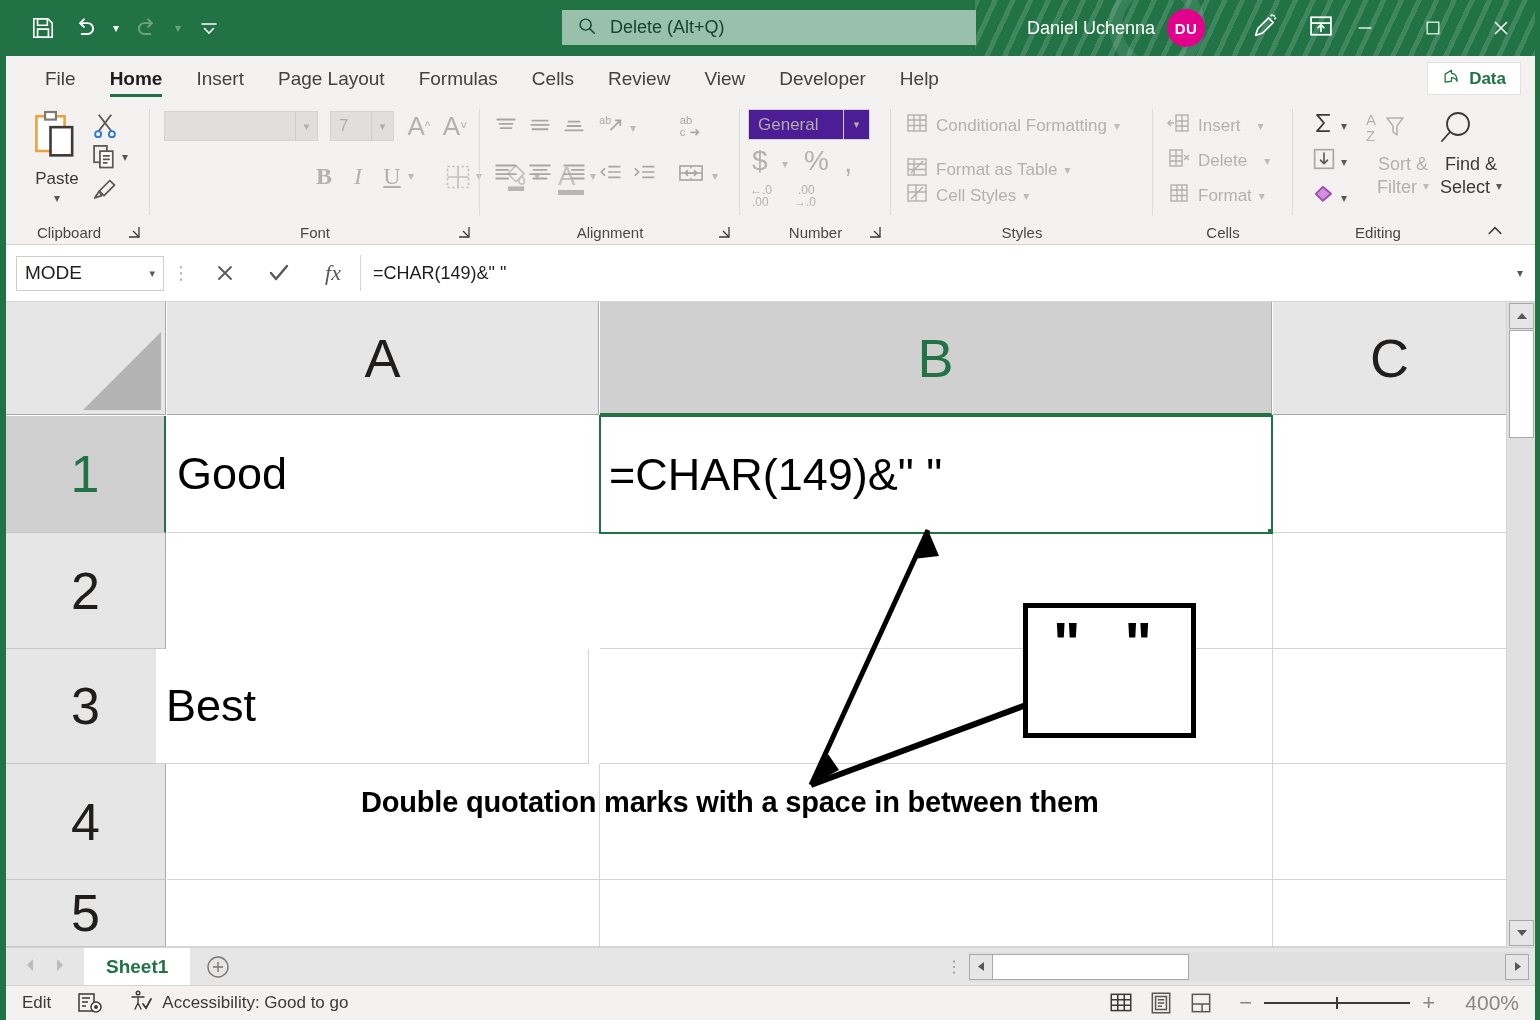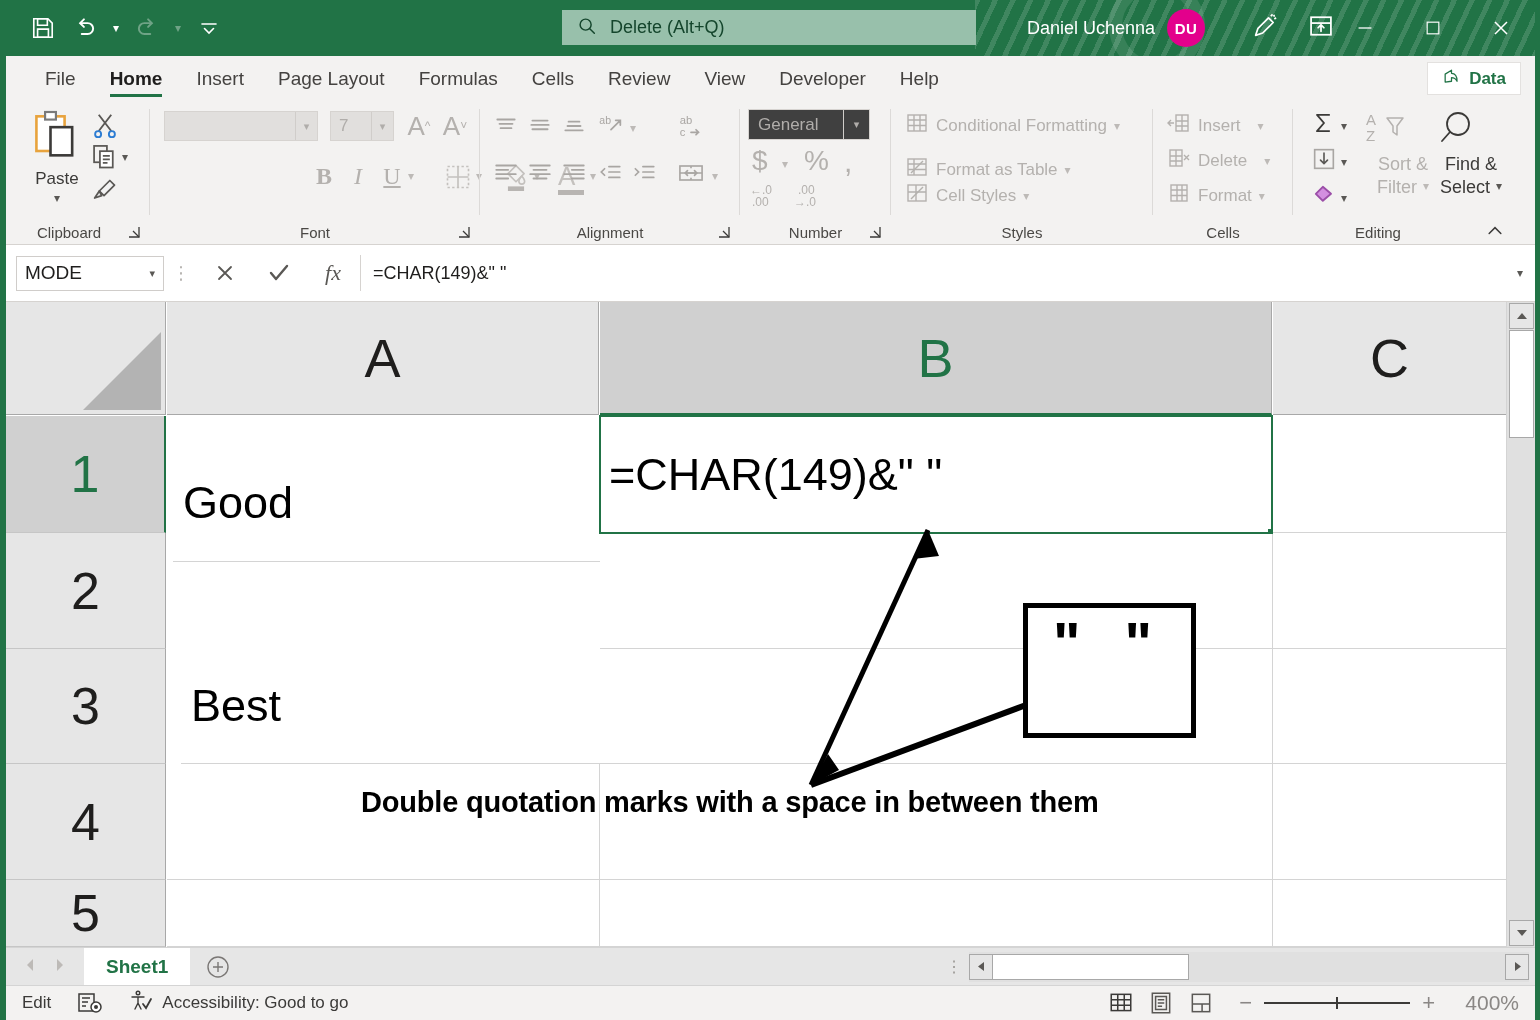--- a/index.html
+++ b/index.html
@@ -153,21 +153,21 @@
   
   .fbox {
     background: #e1dfdd; border: 1px solid #d6d3d0;
     height: 30px; display: flex; align-items: center;
     font-size: 17px; color: #b0adaa;
   }
   .fbox .dd { width: 22px; display:flex; align-items:center; justify-content:center; font-size: 11px; color: #b0adaa; border-left: 1px solid #d0cdca; height:100%;}
 
   .numfmt {
     position: absolute; left: 8px; top: 8px; width: 122px; height: 31px;
-    background: #404040; border: 1px solid #d6d3d0;
+    background: #4c1d95; border: 1px solid #d6d3d0;
     display: flex; align-items: center;
     font-size: 17px; color: #b0adaa;
   }
   .numfmt .lbl { padding-left: 9px; }
   .numfmt .dd { margin-left: auto; width: 26px; height: 100%; border-left: 1px solid #d0cdca; display:flex; align-items:center; justify-content:center; font-size:11px;}
 
   .stylerow, .cellrow {
     position: absolute; display: flex; align-items: center; gap: 7px;
     font-size: 17px; color: #b4b1ae; white-space: nowrap;
   }
@@ -838,38 +838,38 @@
     <div class="rowhdr" style="top:347px; height:115px;">
       <span>3</span>
     </div>
     <div class="rowhdr" style="top:462px; height:116px;">
       <span>4</span>
     </div>
     <div class="rowhdr" style="top:578px; height:67px;">
       <span>5</span>
     </div>
 
-    <div class="cell" style="left:167px; top:114px; width:433px; height:117px;margin-top:29px;">
+    <div class="cell" style="left:161px; top:114px; width:433px; height:117px;">
       <span>Good</span>
     </div>
     <div class="cell editing" style="left:593px; top:113px; width:674px; height:119px;">
       <span>=CHAR(149)&amp;" "</span>
     </div>
     <div class="cell" style="left:1267px; top:114px; width:234px; height:117px;">
       <span></span>
     </div>
 
     <div class="cell" style="left:594px; top:231px; width:673px; height:116px;">
       <span></span>
     </div>
     <div class="cell" style="left:1267px; top:231px; width:234px; height:116px;">
       <span></span>
     </div>
 
-    <div class="cell" style="left:175px; top:347px; width:433px; height:115px;">
+    <div class="cell" style="left:150px; top:347px; width:433px; height:115px;">
       <span>Best</span>
     </div>
     <div class="cell" style="left:594px; top:347px; width:673px; height:115px;">
       <span></span>
     </div>
     <div class="cell" style="left:1267px; top:347px; width:234px; height:115px;">
       <span></span>
     </div>
 
     <div class="cell" style="left:161px; top:462px; width:433px; height:116px;">

